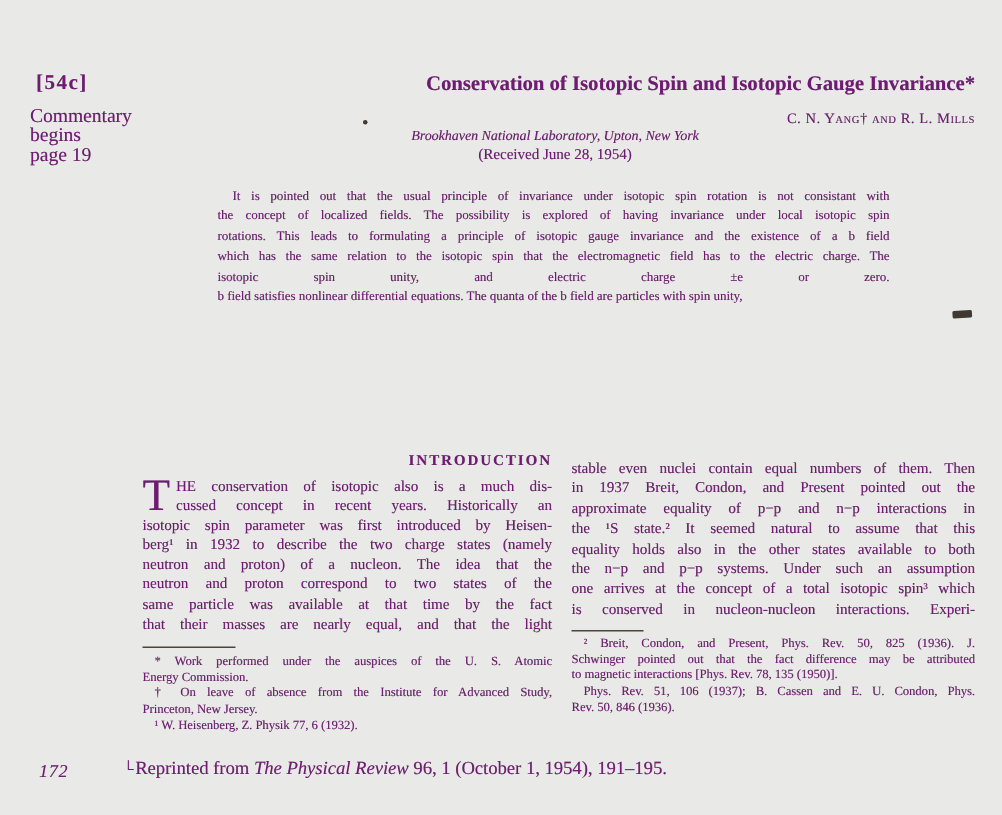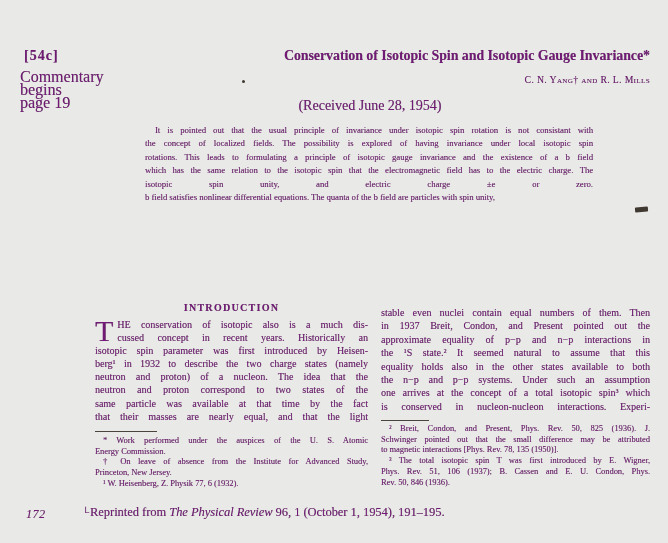--- a/index.html
+++ b/index.html
@@ -7,35 +7,35 @@
     position:relative; width:668px; height:543px; overflow:hidden;
     background:#e9e9e7;
     font-family:"Liberation Serif", serif;
     color:#701a75;
     text-shadow:0.2px 0.2px 0.35px rgba(45,38,30,0.45);
   }
   .abs { position:absolute; }
 
   
   .mn-label { left:24px; top:48px; font-size:14px; font-weight:bold; letter-spacing:1px; }
-  .mn-lines { left:20px; top:70px; font-size:16px; line-height:13.2px; }
+  .mn-lines { left:20px; top:70px; font-size:13px; line-height:13.2px; }
 
   
   .title    { left:90px; top:48px;  width:560px; text-align:right; font-size:13.8px; font-weight:bold; }
   .authors  { left:90px; top:74px;  width:560px; text-align:right; font-size:9.6px; font-variant:small-caps; letter-spacing:0.4px; }
   .affil    { left:90px; top:86px;  width:560px; text-align:center; font-size:9.3px; font-style:italic; }
-  .received { left:90px; top:98px;  width:560px; text-align:center; font-size:14px; }
+  .received { left:90px; top:98px;  width:560px; text-align:center; font-size:10px; }
 
   
   .abstract { left:145px; top:124px; width:448px; font-size:8.6px; line-height:13.4px; }
 
   
   .colL { left:95px;  top:302px; width:273px; }
   .colR { left:381px; top:306px; width:269px; font-size:10px; line-height:13.4px; }
-  .sechead { text-align:center; font-weight:bold; font-size:10px; letter-spacing:1.3px; margin-bottom:5px; }
+  .sechead { text-align:right; font-weight:bold; font-size:10px; letter-spacing:1.3px; margin-bottom:5px; }
   .colbody { font-size:10px; line-height:13.1px; }
   .dropcap { float:left; font-size:30px; line-height:25px; padding:0 4px 0 0; }
 
   
   .tl { white-space:normal; }
   .just .tl { text-align:justify; text-align-last:justify; }
   .lastleft .tl:last-child { text-align-last:left; }
   .indent-first .tl:first-child { text-indent:10px; }
 
   
@@ -65,20 +65,21 @@
 
   <div class="abs mn-label">[54c]</div>
   <div class="abs mn-lines">
       <div class="tl">Commentary</div>
       <div class="tl">begins</div>
       <div class="tl">page 19</div>
     </div>
 
   <div class="abs title">Conservation of Isotopic Spin and Isotopic Gauge Invariance*</div>
   <div class="abs authors">C. N. Yang† and R. L. Mills</div>
+  <div class="abs affil">Brookhaven National Laboratory, Upton, New York</div>
   <div class="abs received">(Received June 28, 1954)</div>
 
   <div class="abs abstract just lastleft indent-first">
       <div class="tl">It is pointed out that the usual principle of invariance under isotopic spin rotation is not consistant with</div>
       <div class="tl">the concept of localized fields. The possibility is explored of having invariance under local isotopic spin</div>
       <div class="tl">rotations. This leads to formulating a principle of isotopic gauge invariance and the existence of a b field</div>
       <div class="tl">which has the same relation to the isotopic spin that the electromagnetic field has to the electric charge. The</div>
       <div class="tl">isotopic spin unity, and electric charge ±e or zero.</div>
       <div class="tl">b field satisfies nonlinear differential equations. The quanta of the b field are particles with spin unity,</div>
     </div>
@@ -122,25 +123,24 @@
         <div class="tl">Princeton, New Jersey.</div>
       </div>
     <div class="fnote just lastleft">
         <div class="tl">¹ W. Heisenberg, Z. Physik 77, 6 (1932).</div>
       </div>
   </div>
 
   <div class="abs fnR">
     <div class="fnote just lastleft">
         <div class="tl">² Breit, Condon, and Present, Phys. Rev. 50, 825 (1936). J.</div>
-        <div class="tl">Schwinger pointed out that the small difference may be attributed</div>
+        <div class="tl">Schwinger pointed out that the fact difference may be attributed</div>
         <div class="tl">to magnetic interactions [Phys. Rev. 78, 135 (1950)].</div>
       </div>
     <div class="fnote just lastleft">
-        <div class="tl">³ The total isotopic spin T was first introduced by E. Wigner,</div>
         <div class="tl">Phys. Rev. 51, 106 (1937); B. Cassen and E. U. Condon, Phys.</div>
         <div class="tl">Rev. 50, 846 (1936).</div>
       </div>
   </div>
 
   <div class="abs pageno">172</div>
   <div class="abs reprint">
     <span class="corner">└</span><span>Reprinted from </span><i>The Physical Review</i><span> 96, 1 (October 1, 1954), 191–195.</span>
   </div>
 

